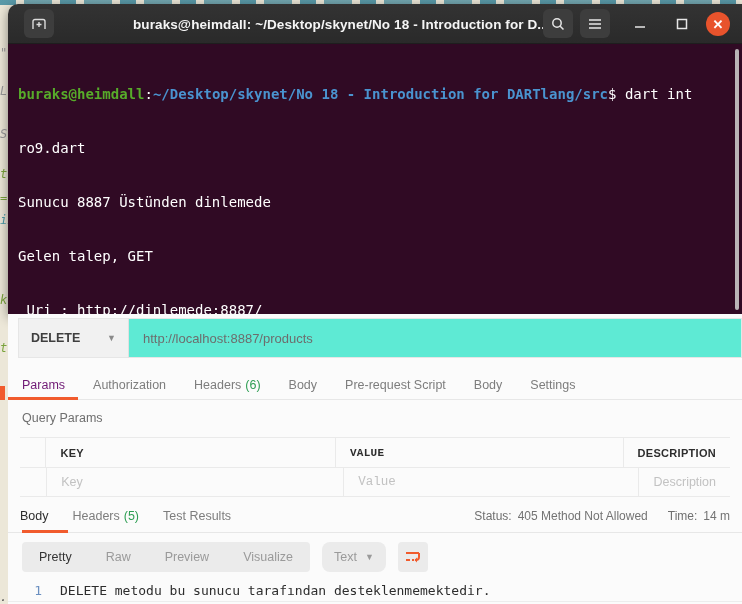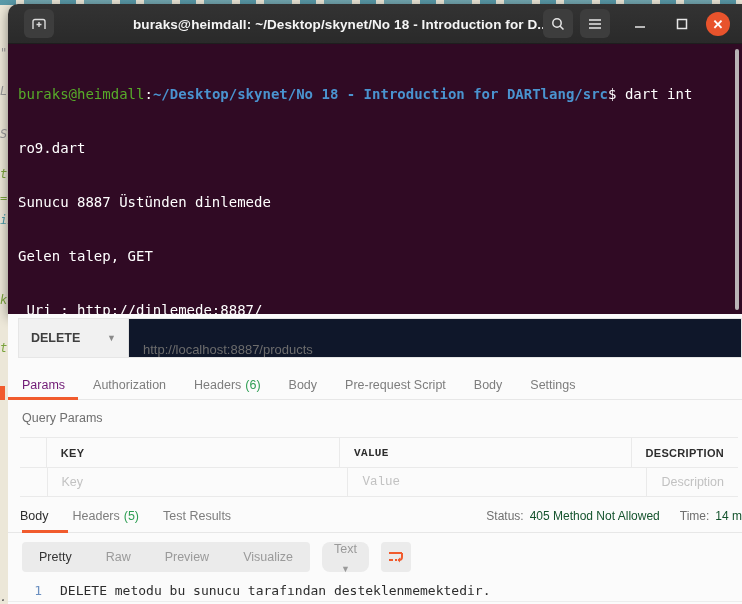--- a/index.html
+++ b/index.html
@@ -53,84 +53,84 @@
     position:absolute; left:125px; top:0; height:40px; display:flex; align-items:center;
     color:#f5f5f5; font-weight:bold; font-size:13.5px; letter-spacing:.1px;
     white-space:nowrap;
   }
   .term-body {
     position:absolute; top:40px; left:0; right:0; bottom:0;
     background:#300a24; padding:5px 2px 0 10px;
     font-family:"DejaVu Sans Mono","Liberation Mono", monospace;
     font-size:14px; line-height:18px; color:#ffffff; white-space:pre;
   }
-  .term-body .user { color:#57ab2a; font-weight:normal;margin-top:30px; }
+  .term-body .user { color:#57ab2a; font-weight:bold;margin-top:30px; }
   .term-body .path { color:#4a93cf; font-weight:bold; }
   .term-scrollbar {
     position:absolute; right:3px; top:45px; width:4px; height:261px;
     background:#b9b4b7; border-radius:2px;
   }
 
   
   .postman {
     position:absolute; left:8px; top:314px; width:734px; height:290px;
     background:#fbfbfb; color:#333;
   }
   .url-row { position:absolute; left:10px; right:0; top:4px; height:40px; display:flex;border-radius:7px; }
   .method-box {
     width:110px; background:#f1f1f1; border:1px solid #e6e6e6; border-right:none;
     display:flex; align-items:center; justify-content:space-between;
     padding:0 12px; font-size:12.5px; font-weight:bold; color:#3f3f3f;
   }
   .method-box .chev { color:#8a8a8a; font-size:9px; }
   .url-box {
-    flex:1; background:#0f172a; border:1px solid #e6e6e6; border-left:1px solid #e0e0e0;
-    display:flex; align-items:flex-end; padding:0 14px; font-size:13px; color:#6d6d6d;
+    flex:1; background:#5eead4; border:1px solid #e6e6e6; border-left:1px solid #e0e0e0;
+    display:flex; align-items:center; padding:8px 14px; font-size:13px; color:#6d6d6d;
   }
   .req-tabs {
     position:absolute; left:0; right:0; top:56px; height:30px;
     display:flex; align-items:center; border-bottom:1px solid #e7e7e7;
     font-size:12.5px; color:#7d7d7d;
   }
   .req-tabs .tab { padding:0 14px; height:30px; display:flex; align-items:center; gap:4px; }
   .req-tabs .tab.active { color:#701a75; }
   .green { color:#2e9e53; }
   .params-underline { position:absolute; left:0; top:83px; width:70px; height:3px; background:#f15b2d; }
   .qp-label { position:absolute; left:14px; top:97px; font-size:12.5px; color:#6f6f6f; }
 
-  .qp-table { position:absolute; left:0; right:4px; top:123px;padding-left:12px; }
+  .qp-table { position:absolute; left:0; right:12px; top:123px;padding-left:12px; }
   .qp-row { display:flex; height:30px; border-top:1px solid #eaeaea; }
   .qp-row:last-child { border-bottom:1px solid #eaeaea; }
   .qp-c0 { width:28px; border-right:1px solid #eaeaea; }
   .qp-c1 { width:306px; border-right:1px solid #eaeaea; display:flex; align-items:center; padding:0 14px; }
   .qp-c2 { width:304px; border-right:1px solid #eaeaea; display:flex; align-items:center; padding:0 14px;font-family:Liberation Mono, monospace; }
   .qp-c3 { flex:1; display:flex; align-items:center; padding:0 14px; }
   .qp-head { font-size:11px; font-weight:bold; color:#2d2d2d; letter-spacing:.3px; }
   .qp-ph { font-size:12.5px; color:#c2c2c2; }
 
   .resp-header {
     position:absolute; left:0; right:0; top:186px; height:33px;
     display:flex; align-items:center; border-bottom:1px solid #e7e7e7;
     font-size:12.5px; color:#7d7d7d;
   }
   .resp-header .tab { padding:0 12px; height:33px; display:flex; align-items:center; gap:4px; position:relative; }
   .resp-header .tab.active { color:#2d2d2d; }
   .body-underline { position:absolute; left:14px; top:216px; width:46px; height:3px; background:#f15b2d; }
-  .resp-meta { margin-left:auto; display:flex; align-items:center; gap:6px; font-size:12px; color:#6f6f6f; padding-right:0; white-space:nowrap; }
-  .resp-meta .val { color:#14532d; }
+  .resp-meta { margin-left:auto; display:flex; align-items:center; gap:6px; font-size:12px; color:#6f6f6f; padding-right:12px; white-space:nowrap; }
+  .resp-meta .val { color:#737373; }
   .resp-meta .time-group { margin-left:14px; }
 
   .view-row { position:absolute; left:14px; top:228px; height:30px; display:flex; align-items:center; }
   .seg { display:flex; background:#ebebeb; border-radius:4px; height:30px; align-items:center; }
   .seg .vtab { padding:0 17px; font-size:12.5px; color:#9a9a9a; height:30px; display:flex; align-items:center; }
   .seg .vtab.active { color:#333; }
   .lang-select {
     margin-left:12px; background:#ebebeb; border-radius:8px; height:30px;
     display:flex; align-items:center; gap:8px; padding:0 12px;
-    font-size:12.5px; color:#9a9a9a;flex-direction:column;
+    font-size:12.5px; color:#9a9a9a;
   }
   .lang-select .chev { font-size:9px; color:#9a9a9a; }
   .wrap-btn {
     margin-left:12px; width:30px; height:30px; background:#ebebeb; border-radius:4px;
     display:flex; align-items:center; justify-content:center;
   }
   .resp-line {
     position:absolute; left:0; right:0; top:266px; height:20px;
     display:flex; align-items:center;
     font-family:"DejaVu Sans Mono","Liberation Mono", monospace; font-size:13px;

